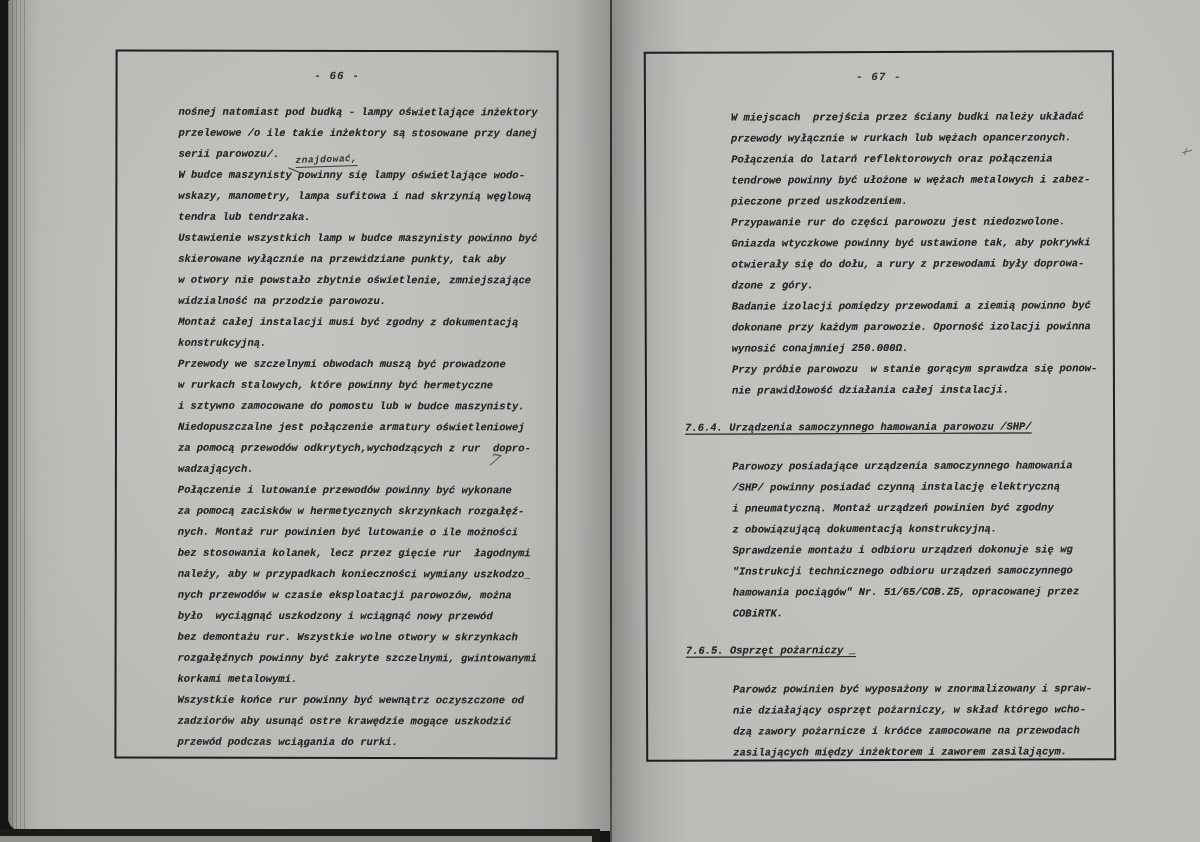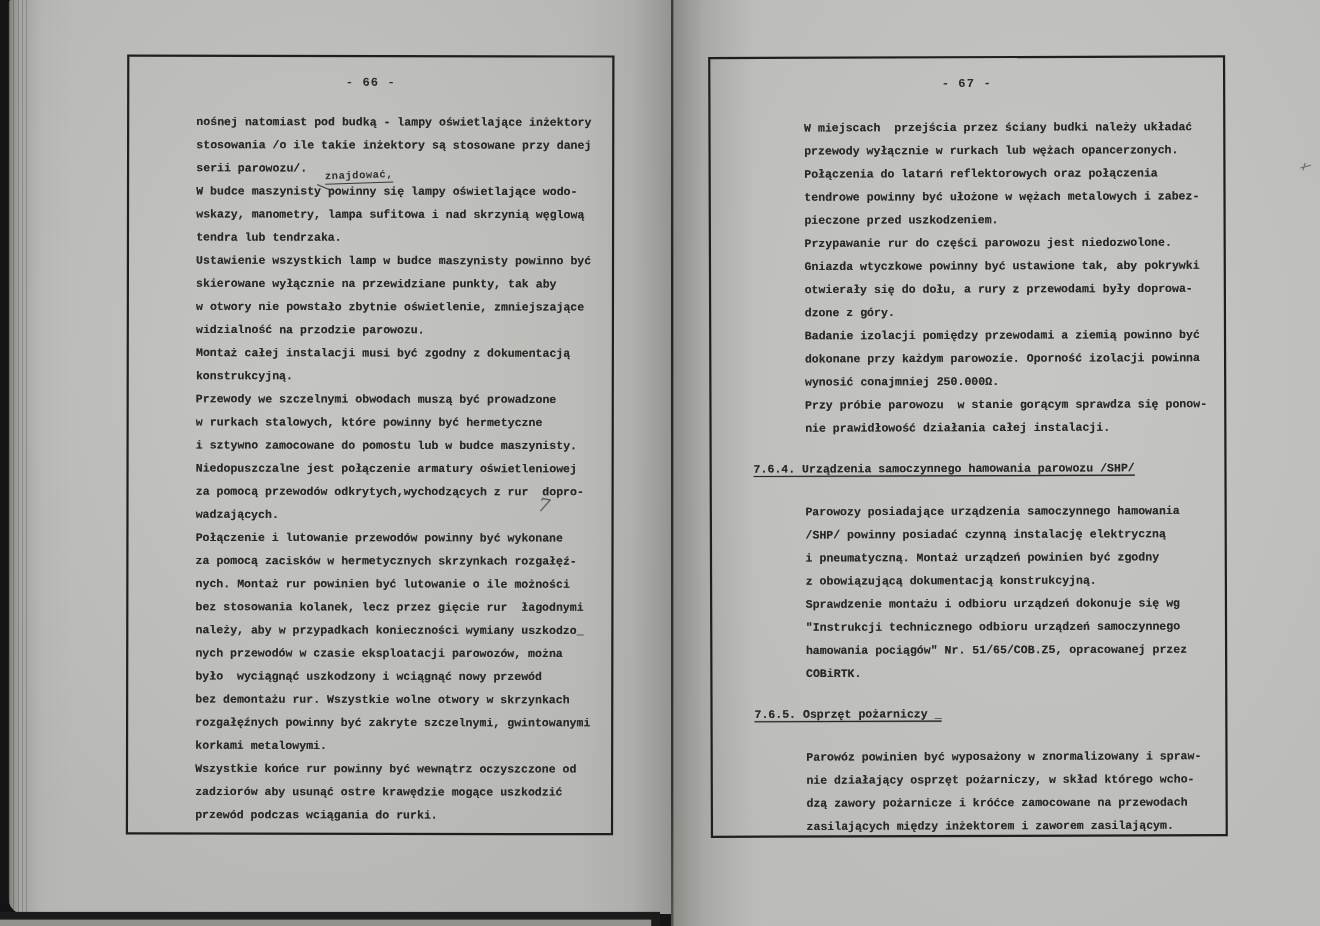--- a/index.html
+++ b/index.html
@@ -4,21 +4,21 @@
 <style>
   html,body{margin:0;padding:0;background:#101010;}
   .scene{
     position:relative;
     width:1200px;height:842px;
     overflow:hidden;
     background:#141414;
     font-family:"Liberation Mono","DejaVu Sans Mono",monospace;
   }
   
-  .page{position:absolute;top:0;}
+  .page{position:absolute;top:0;font-style:italic;}
   .page-left{
     left:8px;width:604px;height:831px;
     background:
       radial-gradient(ellipse at 45% 40%, rgba(255,255,255,0.06), rgba(0,0,0,0.05) 75%),
       linear-gradient(to right, rgba(0,0,0,0.10) 0 14px, rgba(0,0,0,0.02) 30px, rgba(0,0,0,0) 60px),
       linear-gradient(to left, rgba(0,0,0,0.20), rgba(0,0,0,0.05) 38px, rgba(0,0,0,0) 90px),
       #c1c1bd;
     border-radius:3px 0 0 14px;
   }
   .page-right{
@@ -119,21 +119,21 @@
 
 <div class="scene">
 
   <div class="page page-left">
     <div class="edge-strip"></div>
     <div class="frame frame-left">
       <div class="page-number">- 66 -</div>
       <div class="text-area text-left">
           <div class="block block-para">
             <div class="line">nośnej natomiast pod budką - lampy oświetlające inżektory</div>
-            <div class="line">stosowania /o ile takie inżektory są stosowane przy danej</div>
+            <div class="line">przelewowe /o ile takie inżektory są stosowane przy danej</div>
             <div class="line">serii parowozu/.</div>
             <div class="line">W budce maszynisty powinny się lampy oświetlające wodo-</div>
             <div class="line">wskazy, manometry, lampa sufitowa i nad skrzynią węglową</div>
             <div class="line">tendra lub tendrzaka.</div>
             <div class="line">Ustawienie wszystkich lamp w budce maszynisty powinno być</div>
             <div class="line">skierowane wyłącznie na przewidziane punkty, tak aby</div>
             <div class="line">w otwory nie powstało zbytnie oświetlenie, zmniejszające</div>
             <div class="line">widzialność na przodzie parowozu.</div>
             <div class="line">Montaż całej instalacji musi być zgodny z dokumentacją</div>
             <div class="line">konstrukcyjną.</div>

